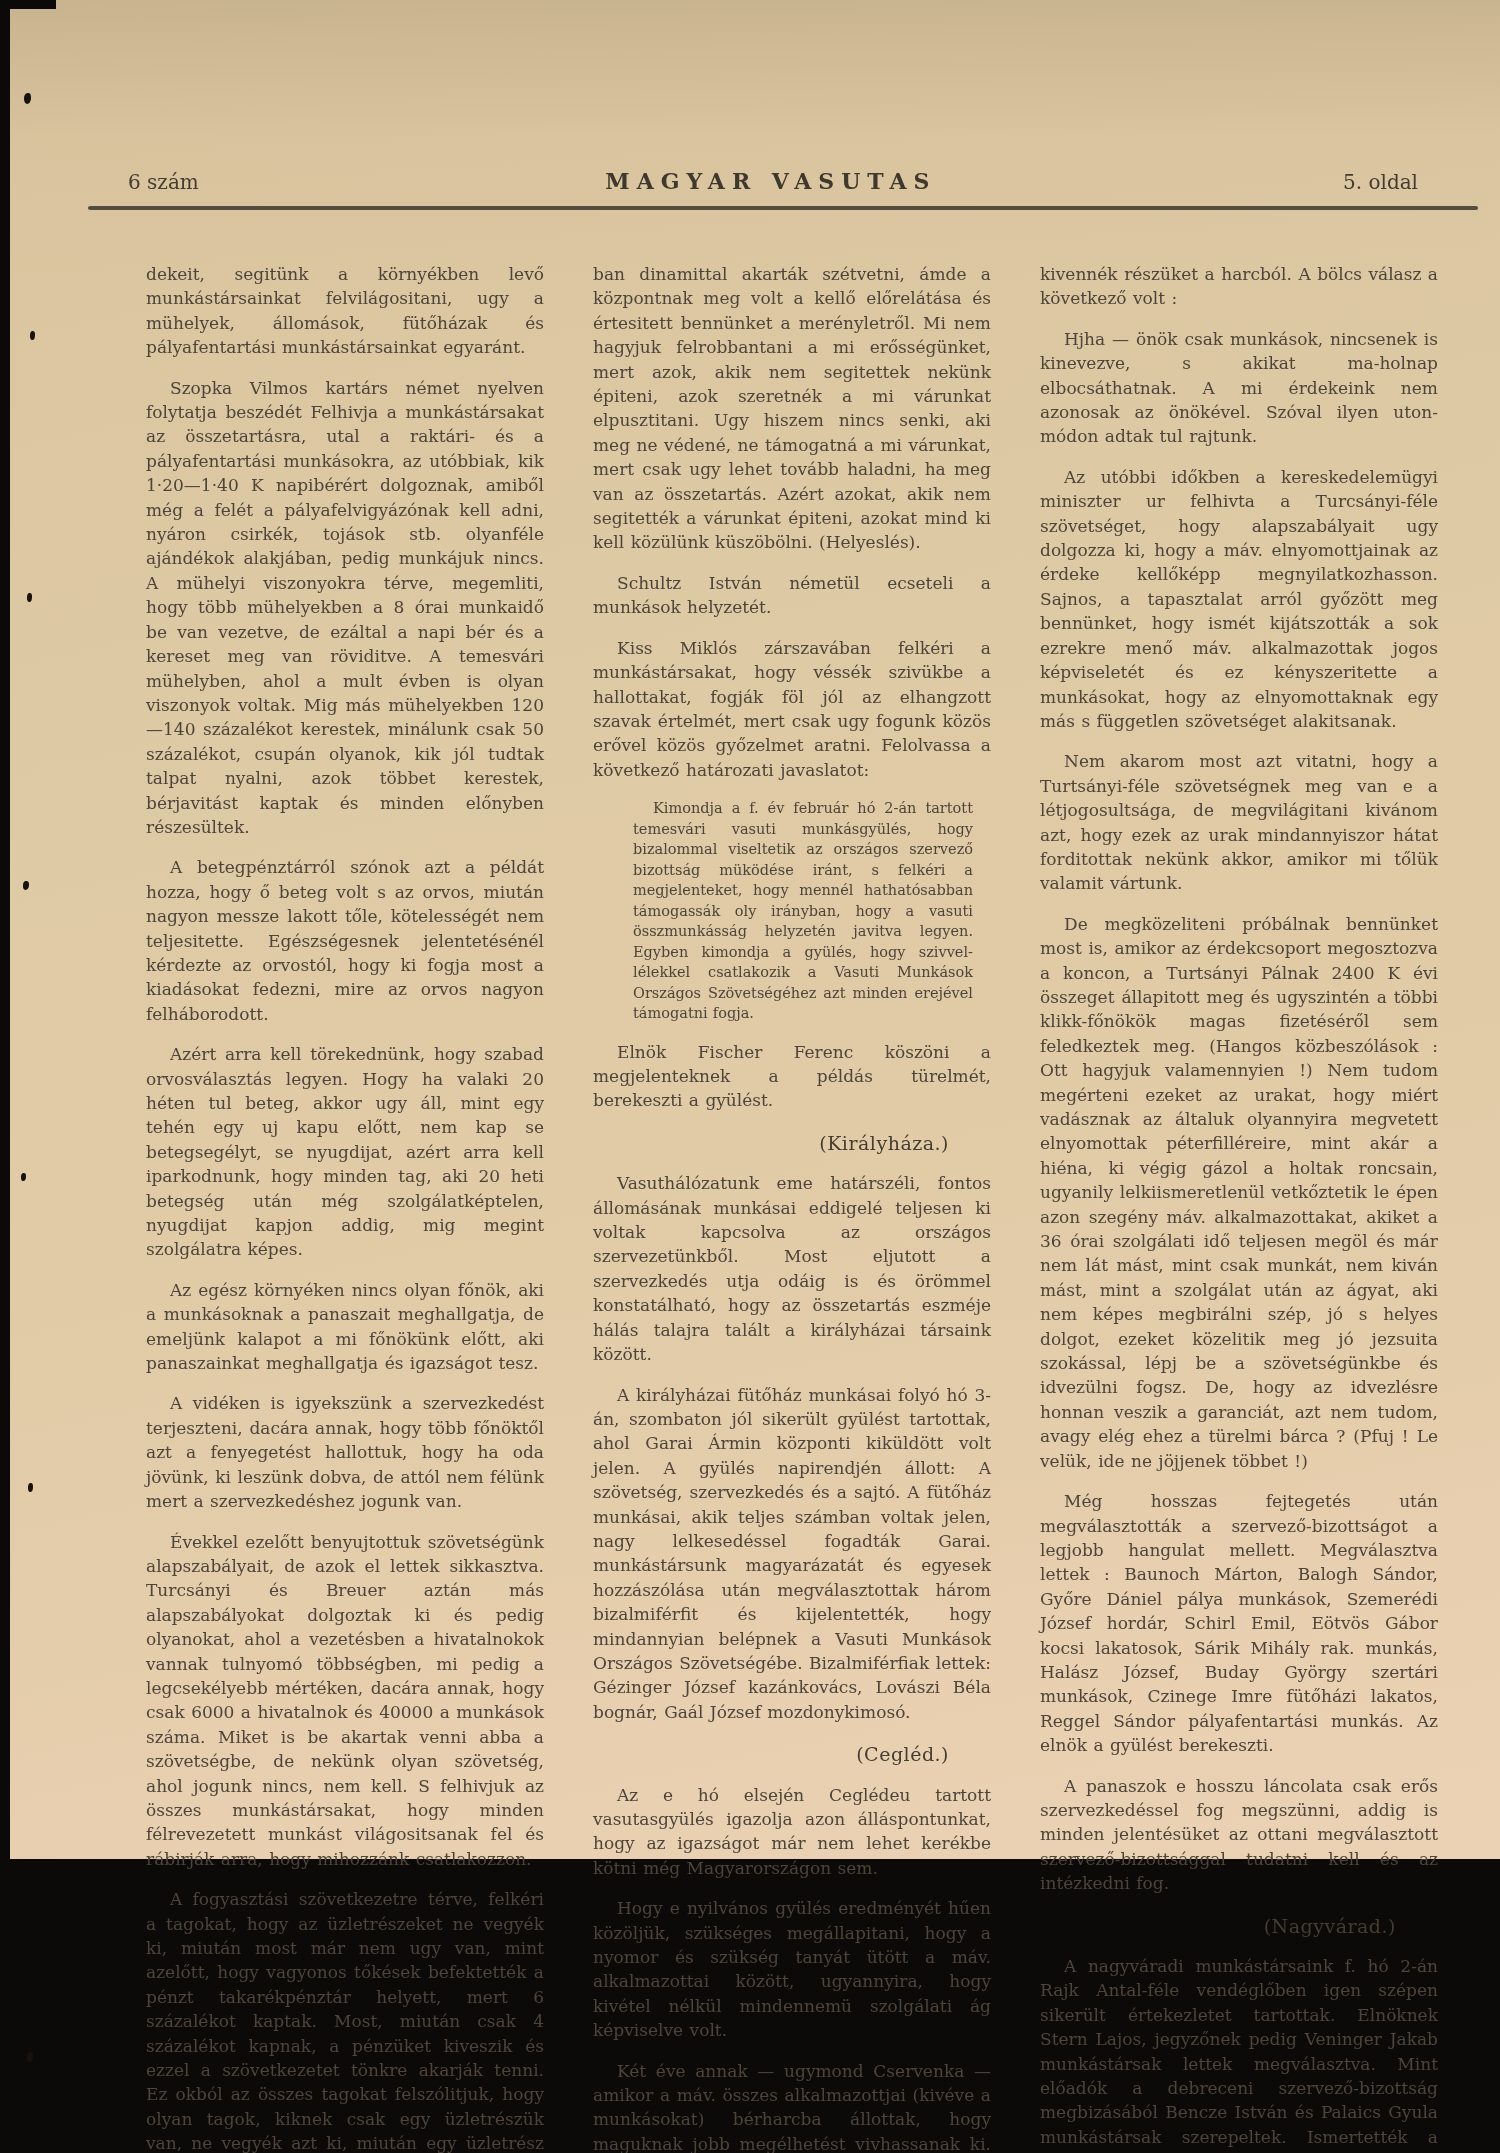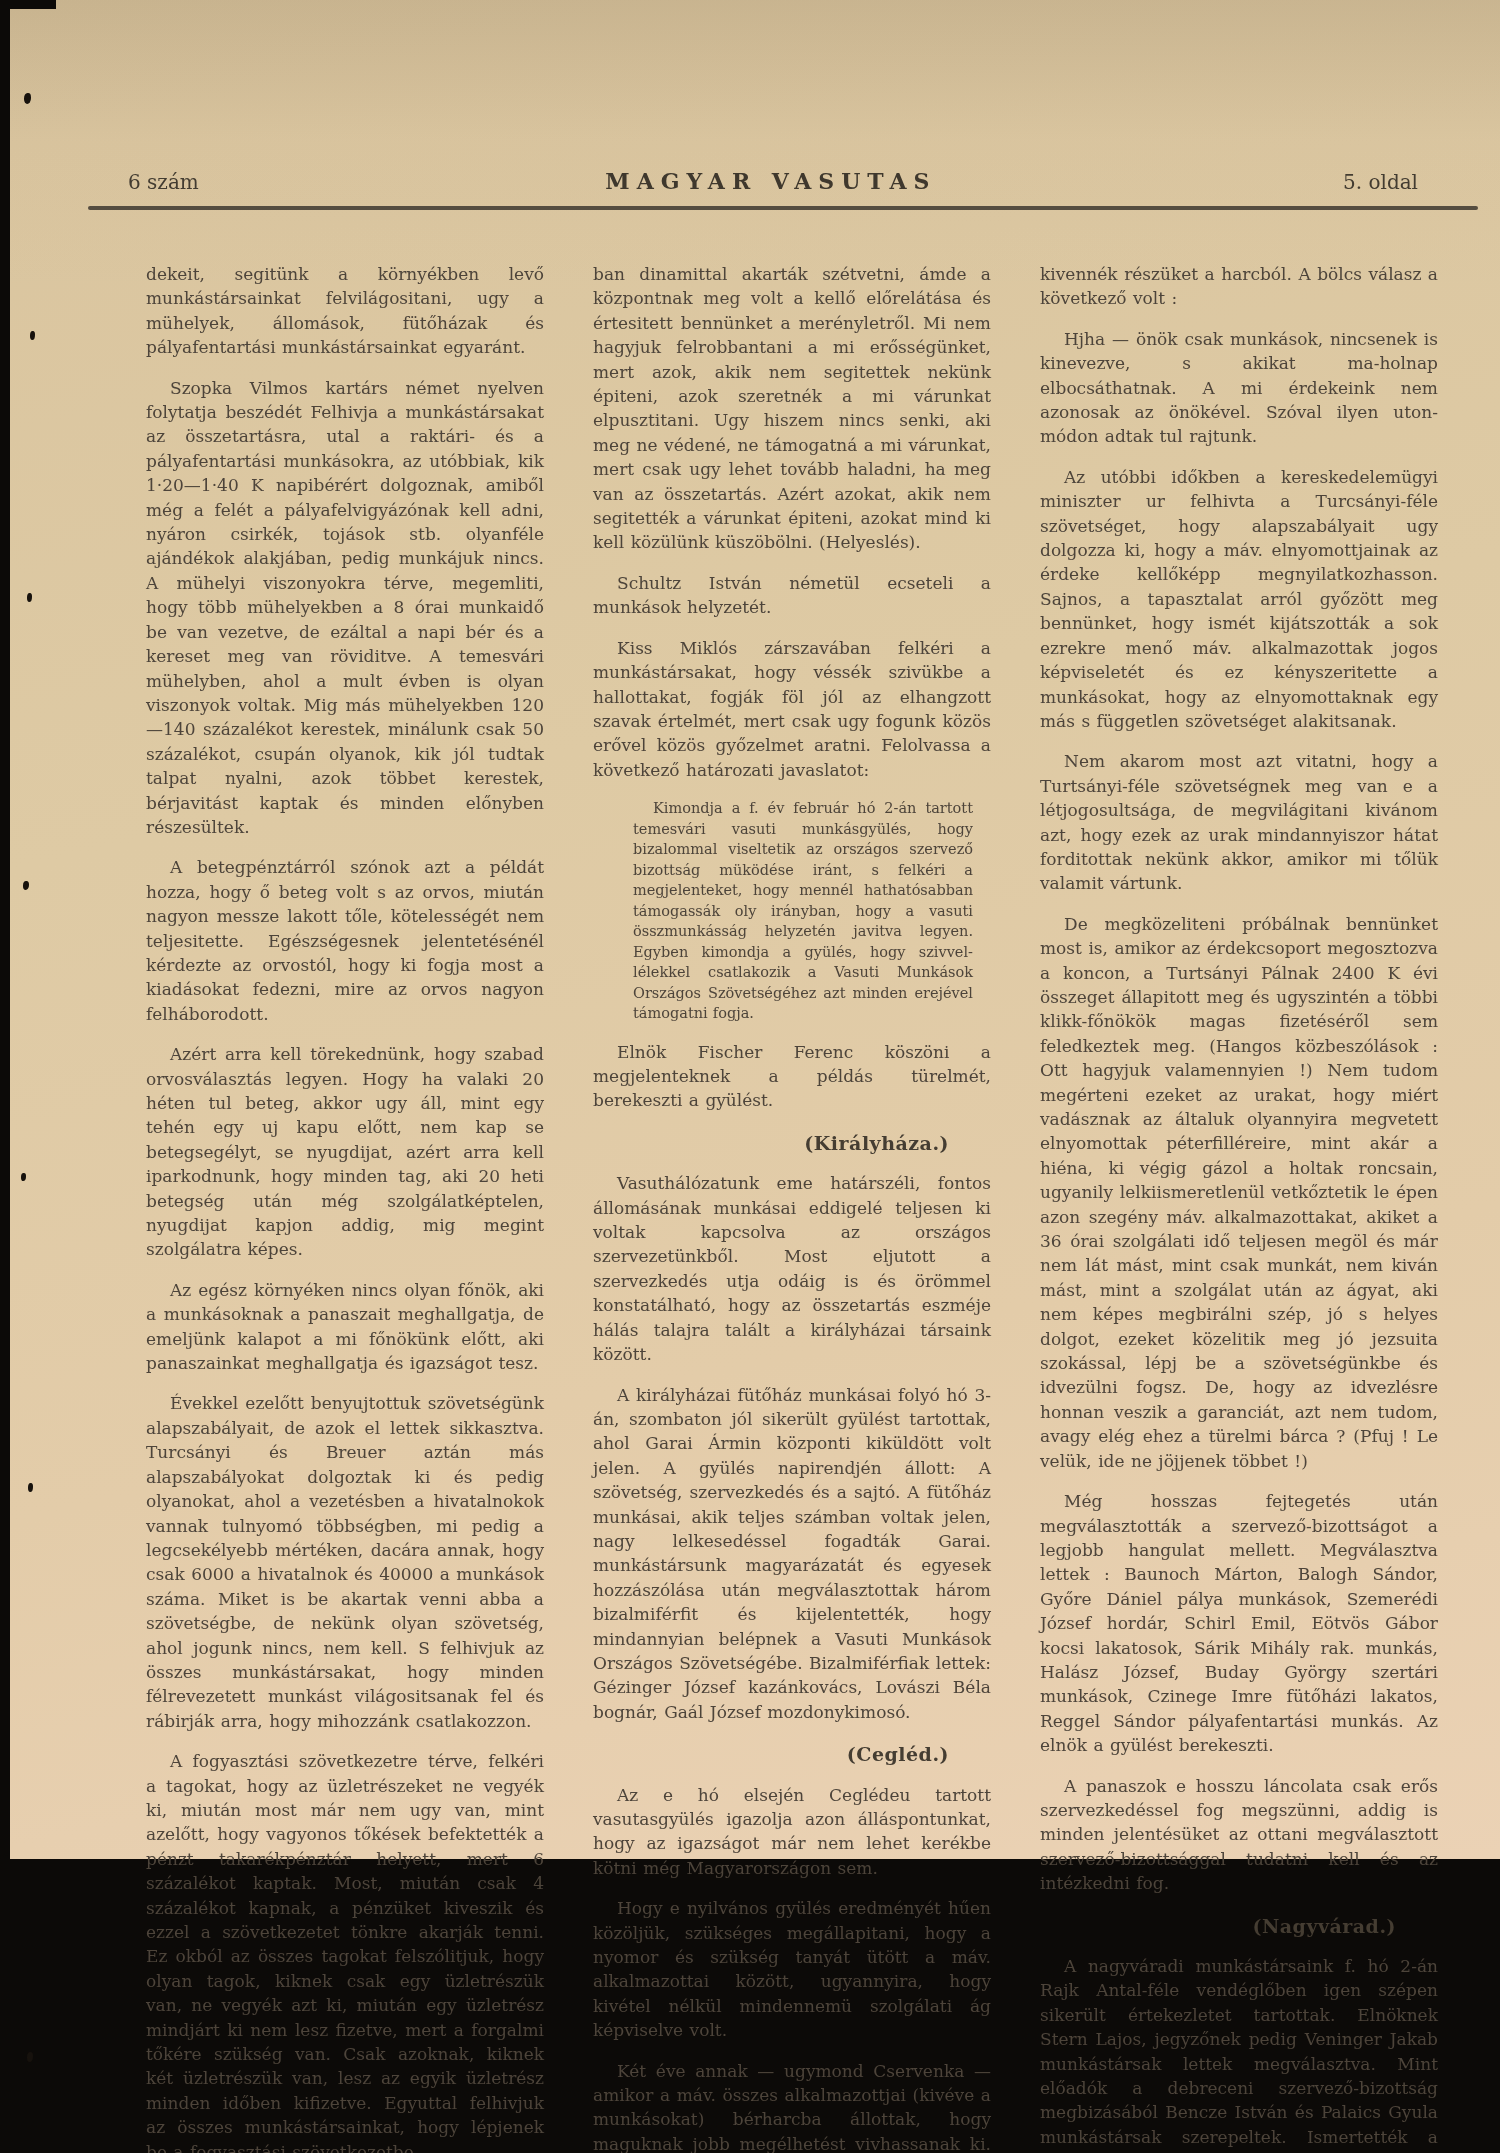--- a/index.html
+++ b/index.html
@@ -29,21 +29,21 @@
     position:absolute;top:206px;left:78px;width:1390px;height:4px;
     background:#3d372f;border-radius:2px;opacity:.85;
   }
   .cols{
     position:absolute;top:246px;left:120px;display:flex;gap:17px;
   }
   .col{width:430px;font-size:17px;line-height:24.4px;text-align:justify;}
   .col p{margin:16px;text-indent:24px;word-spacing:1px;}
   .col p.cont{text-indent:0;}
   .col .heading{
-    text-align:right;padding-right:58px;font-weight:bold;font-size:19px;
+    text-align:right;padding-right:58px;font-weight:normal;font-size:19px;
     margin:18px 0 12px;letter-spacing:.5px;color:#453d32;text-indent:0;
   }
   .col .res{
     font-size:14.5px;line-height:20.5px;margin:8px 34px 8px 56px;
     text-indent:20px;word-spacing:.5px;
   }
   .speck{position:absolute;background:#17120d;border-radius:50% 40% 55% 45%;}
   .sp1{left:14px;top:93px;width:7px;height:11px;}
   .sp2{left:20px;top:331px;width:5px;height:9px;}
   .sp3{left:17px;top:593px;width:5px;height:9px;}
@@ -66,20 +66,21 @@
   <div class="rule"></div>
 
   <div class="cols">
 
     <div class="col">
       <p class="cont">dekeit, segitünk a környékben levő munkástársainkat felvilágositani, ugy a mühelyek, állomások, fütőházak és pályafentartási munkástársainkat egyaránt.</p>
       <p>Szopka Vilmos kartárs német nyelven folytatja beszédét Felhivja a munkástársakat az összetartásra, utal a raktári- és a pályafentartási munkásokra, az utóbbiak, kik 1·20—1·40 K napibérért dolgoznak, amiből még a felét a pályafelvigyázónak kell adni, nyáron csirkék, tojások stb. olyanféle ajándékok alakjában, pedig munkájuk nincs. A mühelyi viszonyokra térve, megemliti, hogy több mühelyekben a 8 órai munkaidő be van vezetve, de ezáltal a napi bér és a kereset meg van röviditve. A temesvári mühelyben, ahol a mult évben is olyan viszonyok voltak. Mig más mühelyekben 120—140 százalékot kerestek, minálunk csak 50 százalékot, csupán olyanok, kik jól tudtak talpat nyalni, azok többet kerestek, bérjavitást kaptak és minden előnyben részesültek.</p>
       <p>A betegpénztárról szónok azt a példát hozza, hogy ő beteg volt s az orvos, miután nagyon messze lakott tőle, kötelességét nem teljesitette. Egészségesnek jelentetésénél kérdezte az orvostól, hogy ki fogja most a kiadásokat fedezni, mire az orvos nagyon felháborodott.</p>
       <p>Azért arra kell törekednünk, hogy szabad orvosválasztás legyen. Hogy ha valaki 20 héten tul beteg, akkor ugy áll, mint egy tehén egy uj kapu előtt, nem kap se betegsegélyt, se nyugdijat, azért arra kell iparkodnunk, hogy minden tag, aki 20 heti betegség után még szolgálatképtelen, nyugdijat kapjon addig, mig megint szolgálatra képes.</p>
       <p>Az egész környéken nincs olyan főnök, aki a munkásoknak a panaszait meghallgatja, de emeljünk kalapot a mi főnökünk előtt, aki panaszainkat meghallgatja és igazságot tesz.</p>
+      <p>A vidéken is igyekszünk a szervezkedést terjeszteni, dacára annak, hogy több főnöktől azt a fenyegetést hallottuk, hogy ha oda jövünk, ki leszünk dobva, de attól nem félünk mert a szervezkedéshez jogunk van.</p>
       <p>Évekkel ezelőtt benyujtottuk szövetségünk alapszabályait, de azok el lettek sikkasztva. Turcsányi és Breuer aztán más alapszabályokat dolgoztak ki és pedig olyanokat, ahol a vezetésben a hivatalnokok vannak tulnyomó többségben, mi pedig a legcsekélyebb mértéken, dacára annak, hogy csak 6000 a hivatalnok és 40000 a munkások száma. Miket is be akartak venni abba a szövetségbe, de nekünk olyan szövetség, ahol jogunk nincs, nem kell. S felhivjuk az összes munkástársakat, hogy minden félrevezetett munkást világositsanak fel és rábirják arra, hogy mihozzánk csatlakozzon.</p>
       <p>A fogyasztási szövetkezetre térve, felkéri a tagokat, hogy az üzletrészeket ne vegyék ki, miután most már nem ugy van, mint azelőtt, hogy vagyonos tőkések befektették a pénzt takarékpénztár helyett, mert 6 százalékot kaptak. Most, miután csak 4 százalékot kapnak, a pénzüket kiveszik és ezzel a szövetkezetet tönkre akarják tenni. Ez okból az összes tagokat felszólitjuk, hogy olyan tagok, kiknek csak egy üzletrészük van, ne vegyék azt ki, miután egy üzletrész mindjárt ki nem lesz fizetve, mert a forgalmi tőkére szükség van. Csak azoknak, kiknek két üzletrészük van, lesz az egyik üzletrész minden időben kifizetve. Egyuttal felhivjuk az összes munkástársainkat, hogy lépjenek be a fogyasztási szövetkezetbe.</p>
       <p>Nikolausz Antal és Bugaria Iftim román nyelven adják elő a szövetség célját és hasznát.</p>
       <p>Palaics Imre ecseteli a kazánkimosók helyzetét.</p>
       <p>Ösztreicher Lipót: Tisztelt munkástársaim, tudjuk, hogy 3—4 hónappal ezelőtt még puszta volt a talaj, de most már van a sikon egy pár szál virág és kinek köszönhetjük ezt, a budapesti központnak. (Éljen). De most az a kérdés, hogy nem dől-e hamar össze a mi várunk, mert a napok-</p>
     </div>
 
     <div class="col">
       <p class="cont">ban dinamittal akarták szétvetni, ámde a központnak meg volt a kellő előrelátása és értesitett bennünket a merényletről. Mi nem hagyjuk felrobbantani a mi erősségünket, mert azok, akik nem segitettek nekünk épiteni, azok szeretnék a mi várunkat elpusztitani. Ugy hiszem nincs senki, aki meg ne védené, ne támogatná a mi várunkat, mert csak ugy lehet tovább haladni, ha meg van az összetartás. Azért azokat, akik nem segitették a várunkat épiteni, azokat mind ki kell közülünk küszöbölni. (Helyeslés).</p>
       <p>Schultz István németül ecseteli a munkások helyzetét.</p>

